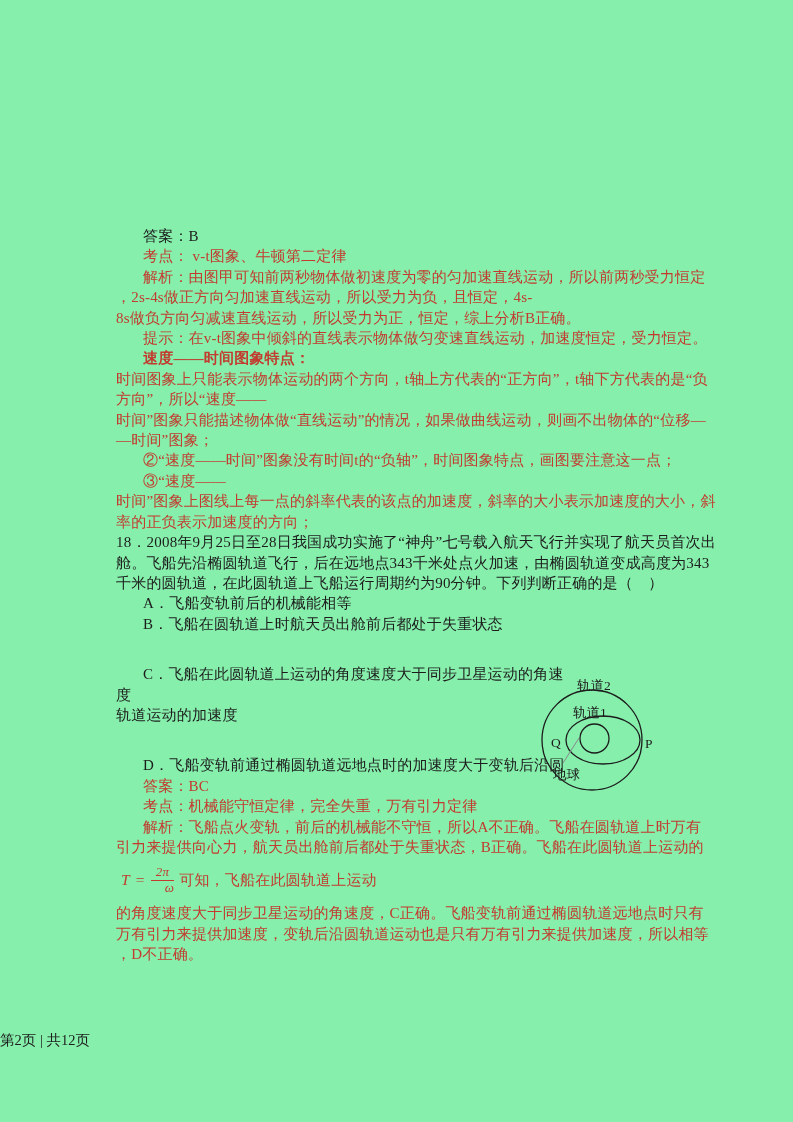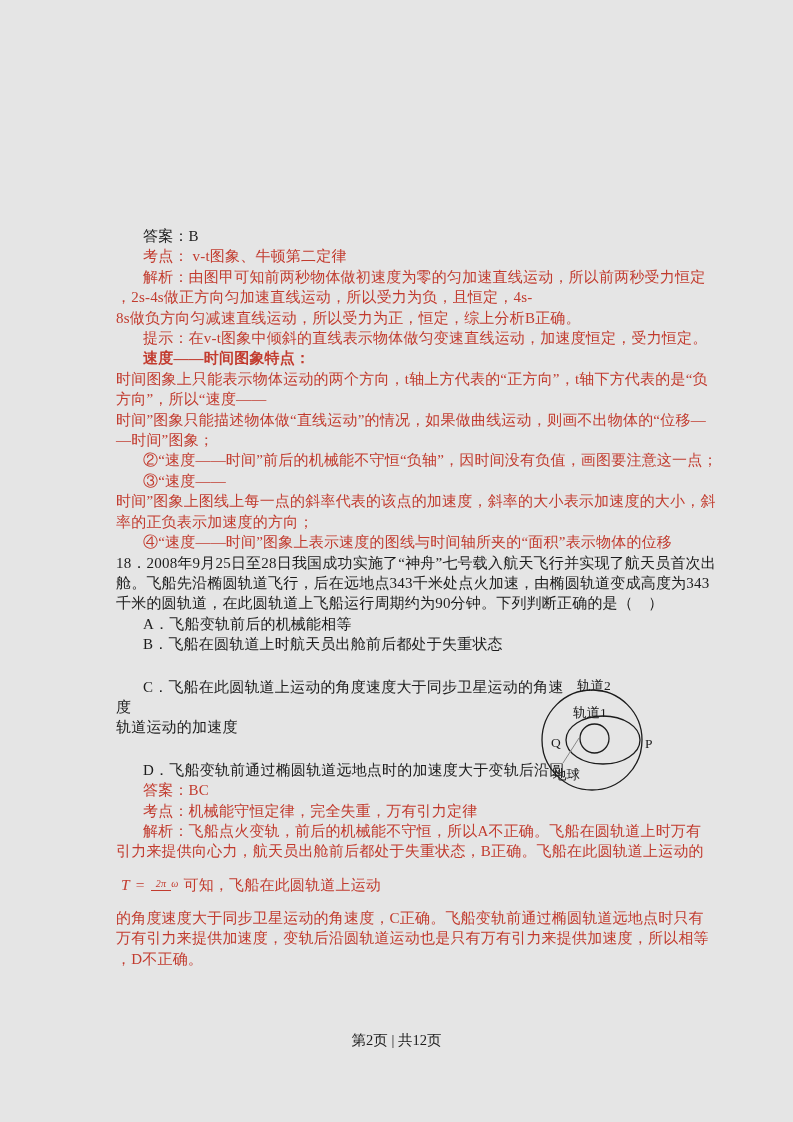--- a/index.html
+++ b/index.html
@@ -1,41 +1,41 @@
 <!DOCTYPE html>
 <html><head>
 <meta charset="utf-8">
 <style>
   html,body { margin:0; padding:0; background:#ffffff; }
   .page {
-    position:relative; width:793px; height:1122px; background:#e5e5e5;
+    position:relative; width:793px; height:1122px; background:#86efac;
     font-family:"Liberation Serif","DejaVu Serif",serif; overflow:hidden;
   }
   .content {
     position:absolute; left:116px; top:226px; width:566px;
     font-size:15px; line-height:20.4px; color:#1c1c1c; letter-spacing:0.2px;
   }
   .ln { min-height:20.4px; white-space:nowrap; }
   .ind { padding-left:27px; }
   .red { color:#c23b2e; }
   .bold { font-weight:bold; }
-  .mt { margin-top:22px; }
+  .mt { margin-top:30px; }
   .mt-sm { }
   .opt-narrow { width:430px; }
   
   .f-line { display:flex; align-items:center; height:46px; white-space:nowrap; }
   .frac { display:inline-flex; align-items:center; font-style:italic; margin:0 5px;
           font-family:"Liberation Serif",serif; font-size:15.5px; }
   .frac .eq { margin:0 6px; font-style:normal; }
-  .vstack { display:inline-flex; align-items:flex-start; line-height:1.12; font-size:10px; }
+  .vstack { display:inline-flex; flex-direction:column; align-items:flex-end; line-height:1.12; font-size:13px; }
   .vstack .top { border-bottom:1.2px solid currentColor; padding:0 5px 1px; }
   .diagram { position:absolute; left:531px; top:664px; }
   .diagram text { font-size:13.5px; fill:#1c1c1c; font-family:"Liberation Serif",serif; }
   .footer {
-    position:absolute; top:1031px; left:0; width:100%; text-align:center;
+    position:absolute; top:1031px; left:0; width:100%; text-align:left;
     font-size:14.5px; color:#1c1c1c; font-family:"Liberation Serif",serif;
   }
 </style>
 </head>
 <body>
 
 <div class="page">
 
   <div class="content">
 
@@ -43,25 +43,24 @@
     <div class="ln ind red">考点： v-t图象、牛顿第二定律</div>
     <div class="ln ind red">解析：由图甲可知前两秒物体做初速度为零的匀加速直线运动，所以前两秒受力恒定</div>
     <div class="ln red">，2s-4s做正方向匀加速直线运动，所以受力为负，且恒定，4s-</div>
     <div class="ln red">8s做负方向匀减速直线运动，所以受力为正，恒定，综上分析B正确。</div>
     <div class="ln ind red">提示：在v-t图象中倾斜的直线表示物体做匀变速直线运动，加速度恒定，受力恒定。</div>
     <div class="ln ind red bold">速度——时间图象特点：</div>
     <div class="ln red">时间图象上只能表示物体运动的两个方向，t轴上方代表的“正方向”，t轴下方代表的是“负</div>
     <div class="ln red">方向”，所以“速度——</div>
     <div class="ln red">时间”图象只能描述物体做“直线运动”的情况，如果做曲线运动，则画不出物体的“位移—</div>
     <div class="ln red">—时间”图象；</div>
-    <div class="ln ind red">②“速度——时间”前后的机械能不守恒“负轴”，因时间没有负值，画图要注意这一点；</div>
+    <div class="ln ind red">②“速度——时间”图象没有时间t的“负轴”，时间图象特点，画图要注意这一点；</div>
     <div class="ln ind red">③“速度——</div>
     <div class="ln red">时间”图象上图线上每一点的斜率代表的该点的加速度，斜率的大小表示加速度的大小，斜</div>
     <div class="ln red">率的正负表示加速度的方向；</div>
-    <div class="ln ind red">④“速度——时间”图象上表示速度的图线与时间轴所夹的“面积”表示物体的位移</div>
 
     <div class="ln">18．2008年9月25日至28日我国成功实施了“神舟”七号载入航天飞行并实现了航天员首次出</div>
     <div class="ln">舱。飞船先沿椭圆轨道飞行，后在远地点343千米处点火加速，由椭圆轨道变成高度为343</div>
     <div class="ln">千米的圆轨道，在此圆轨道上飞船运行周期约为90分钟。下列判断正确的是（　）</div>
     <div class="ln ind">A．飞船变轨前后的机械能相等</div>
     <div class="ln ind">B．飞船在圆轨道上时航天员出舱前后都处于失重状态</div>
     <div class="ln ind mt opt-narrow">C．飞船在此圆轨道上运动的角度速度大于同步卫星运动的角速</div>
     <div class="ln opt-narrow">度</div>
     <div class="ln opt-narrow">轨道运动的加速度</div>
     <div class="ln ind mt opt-narrow">D．飞船变轨前通过椭圆轨道远地点时的加速度大于变轨后沿圆</div>

